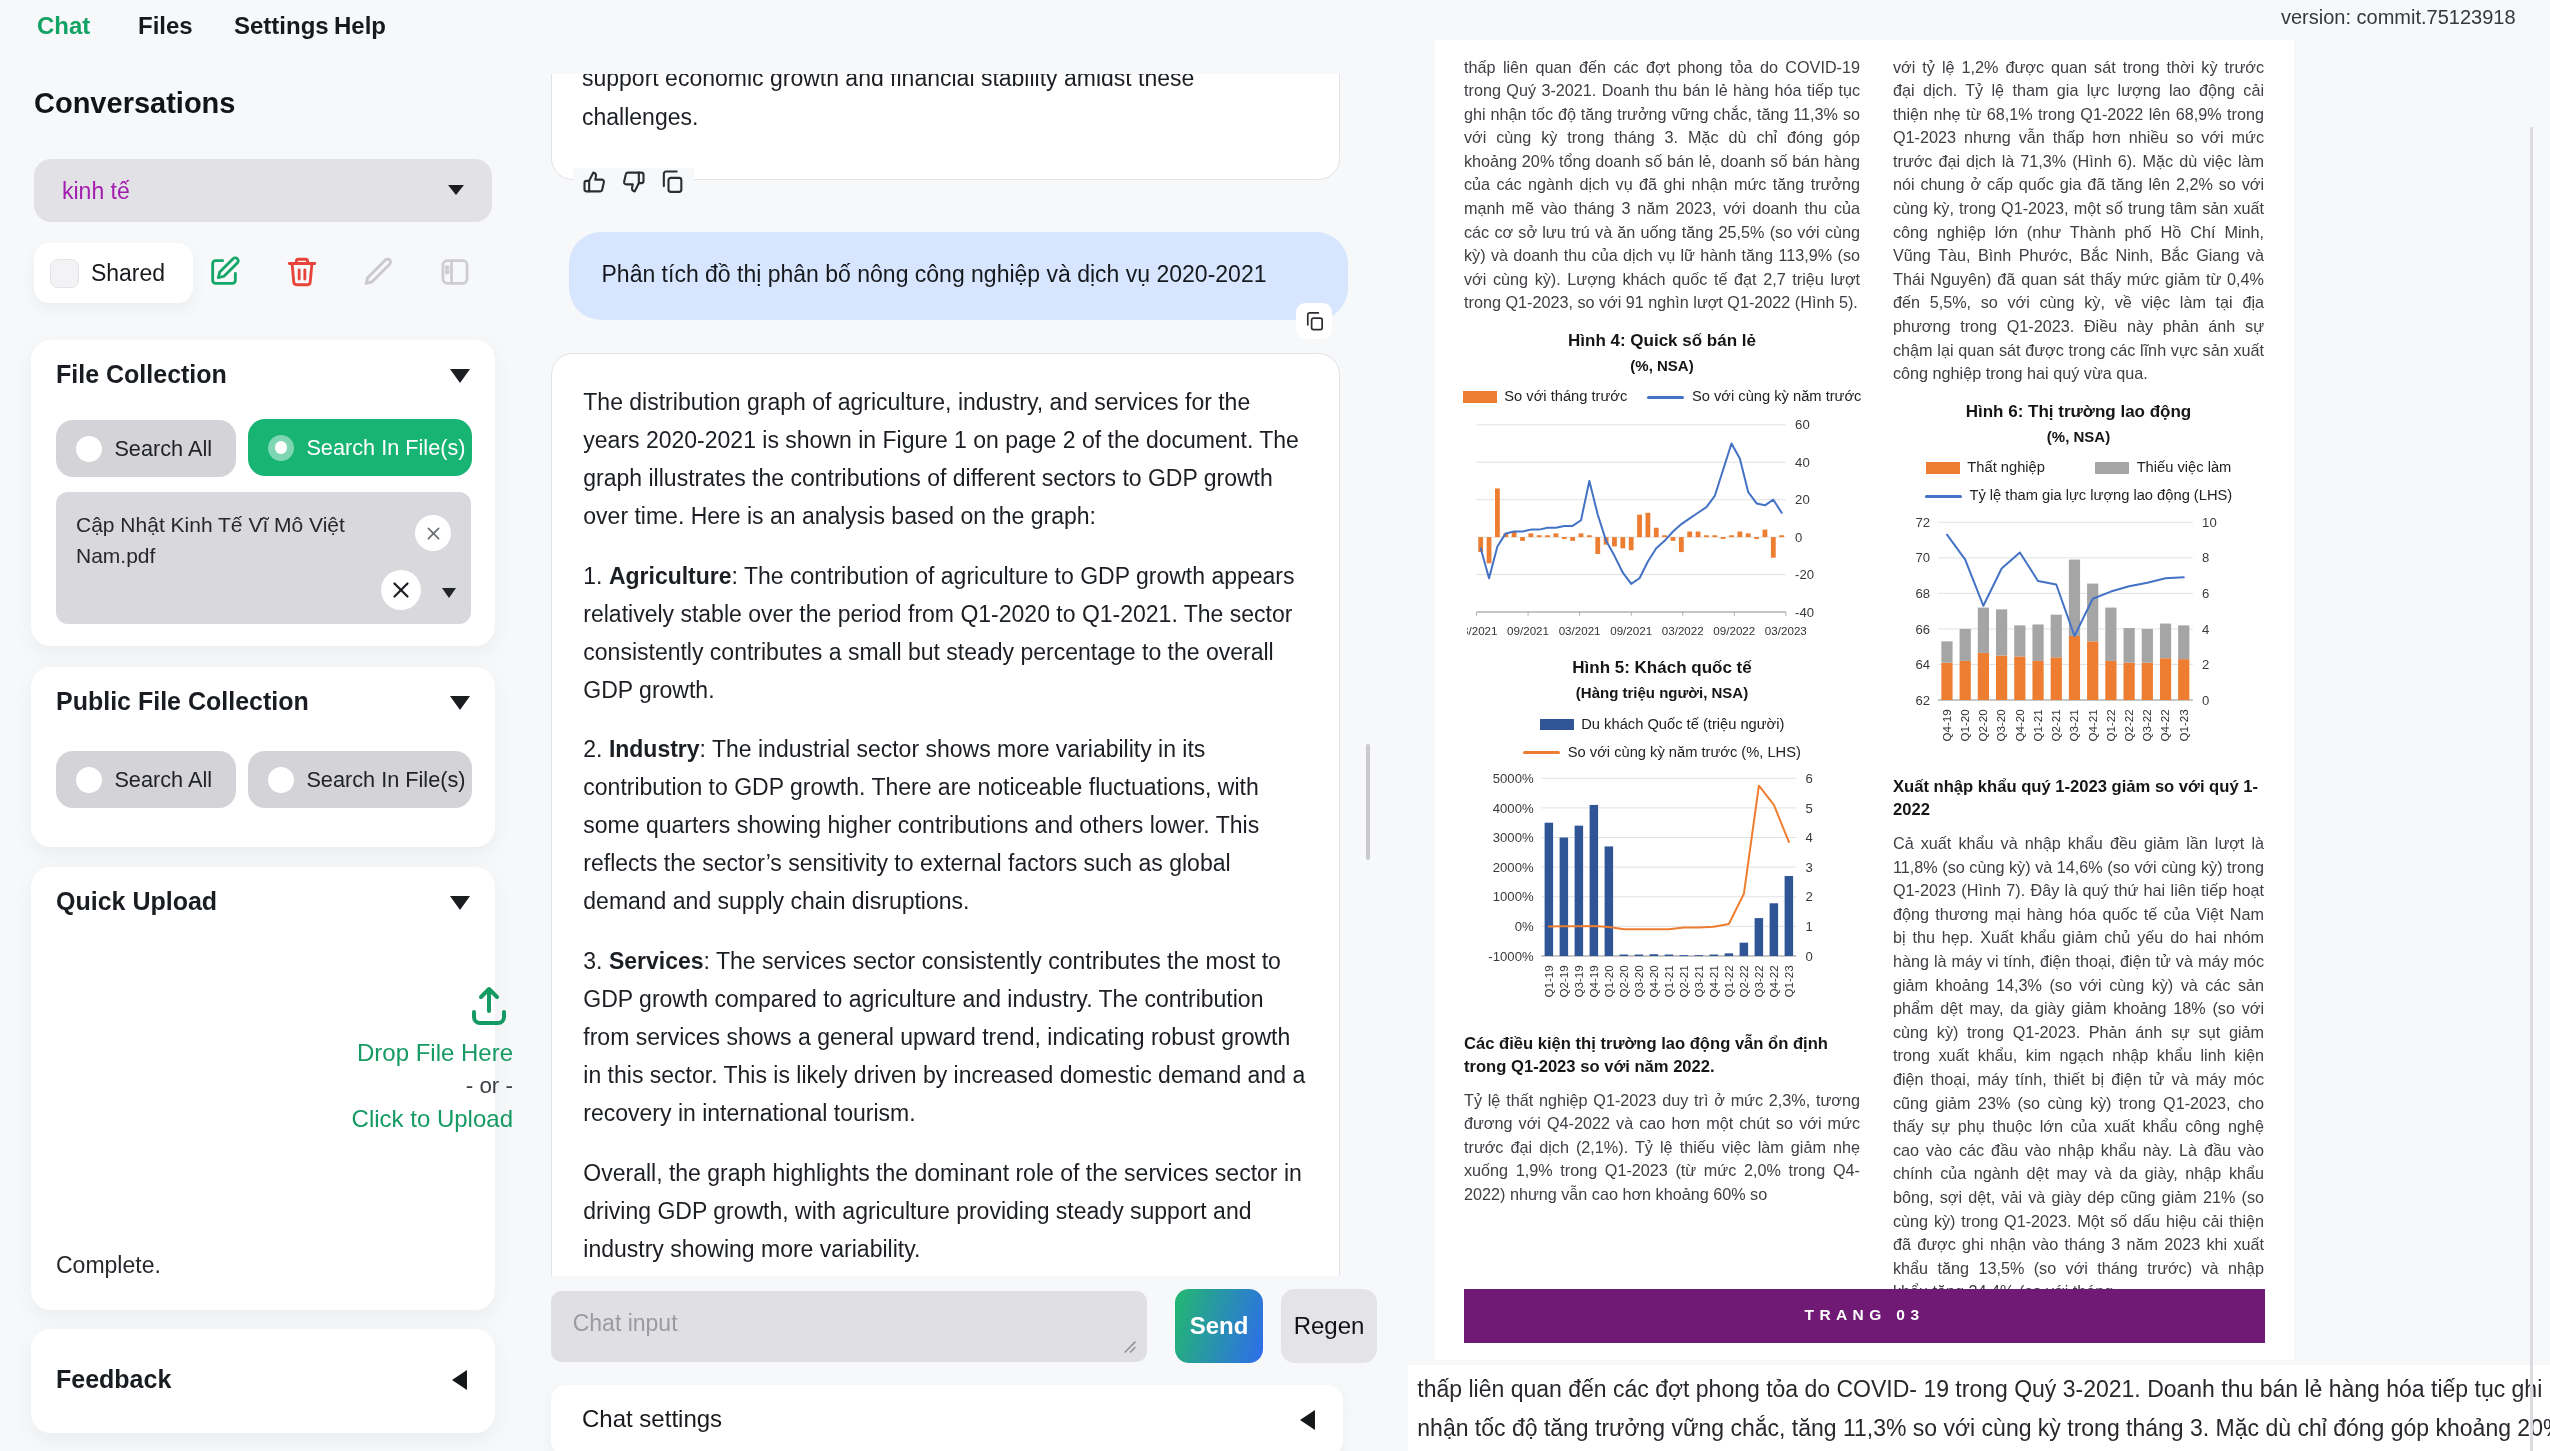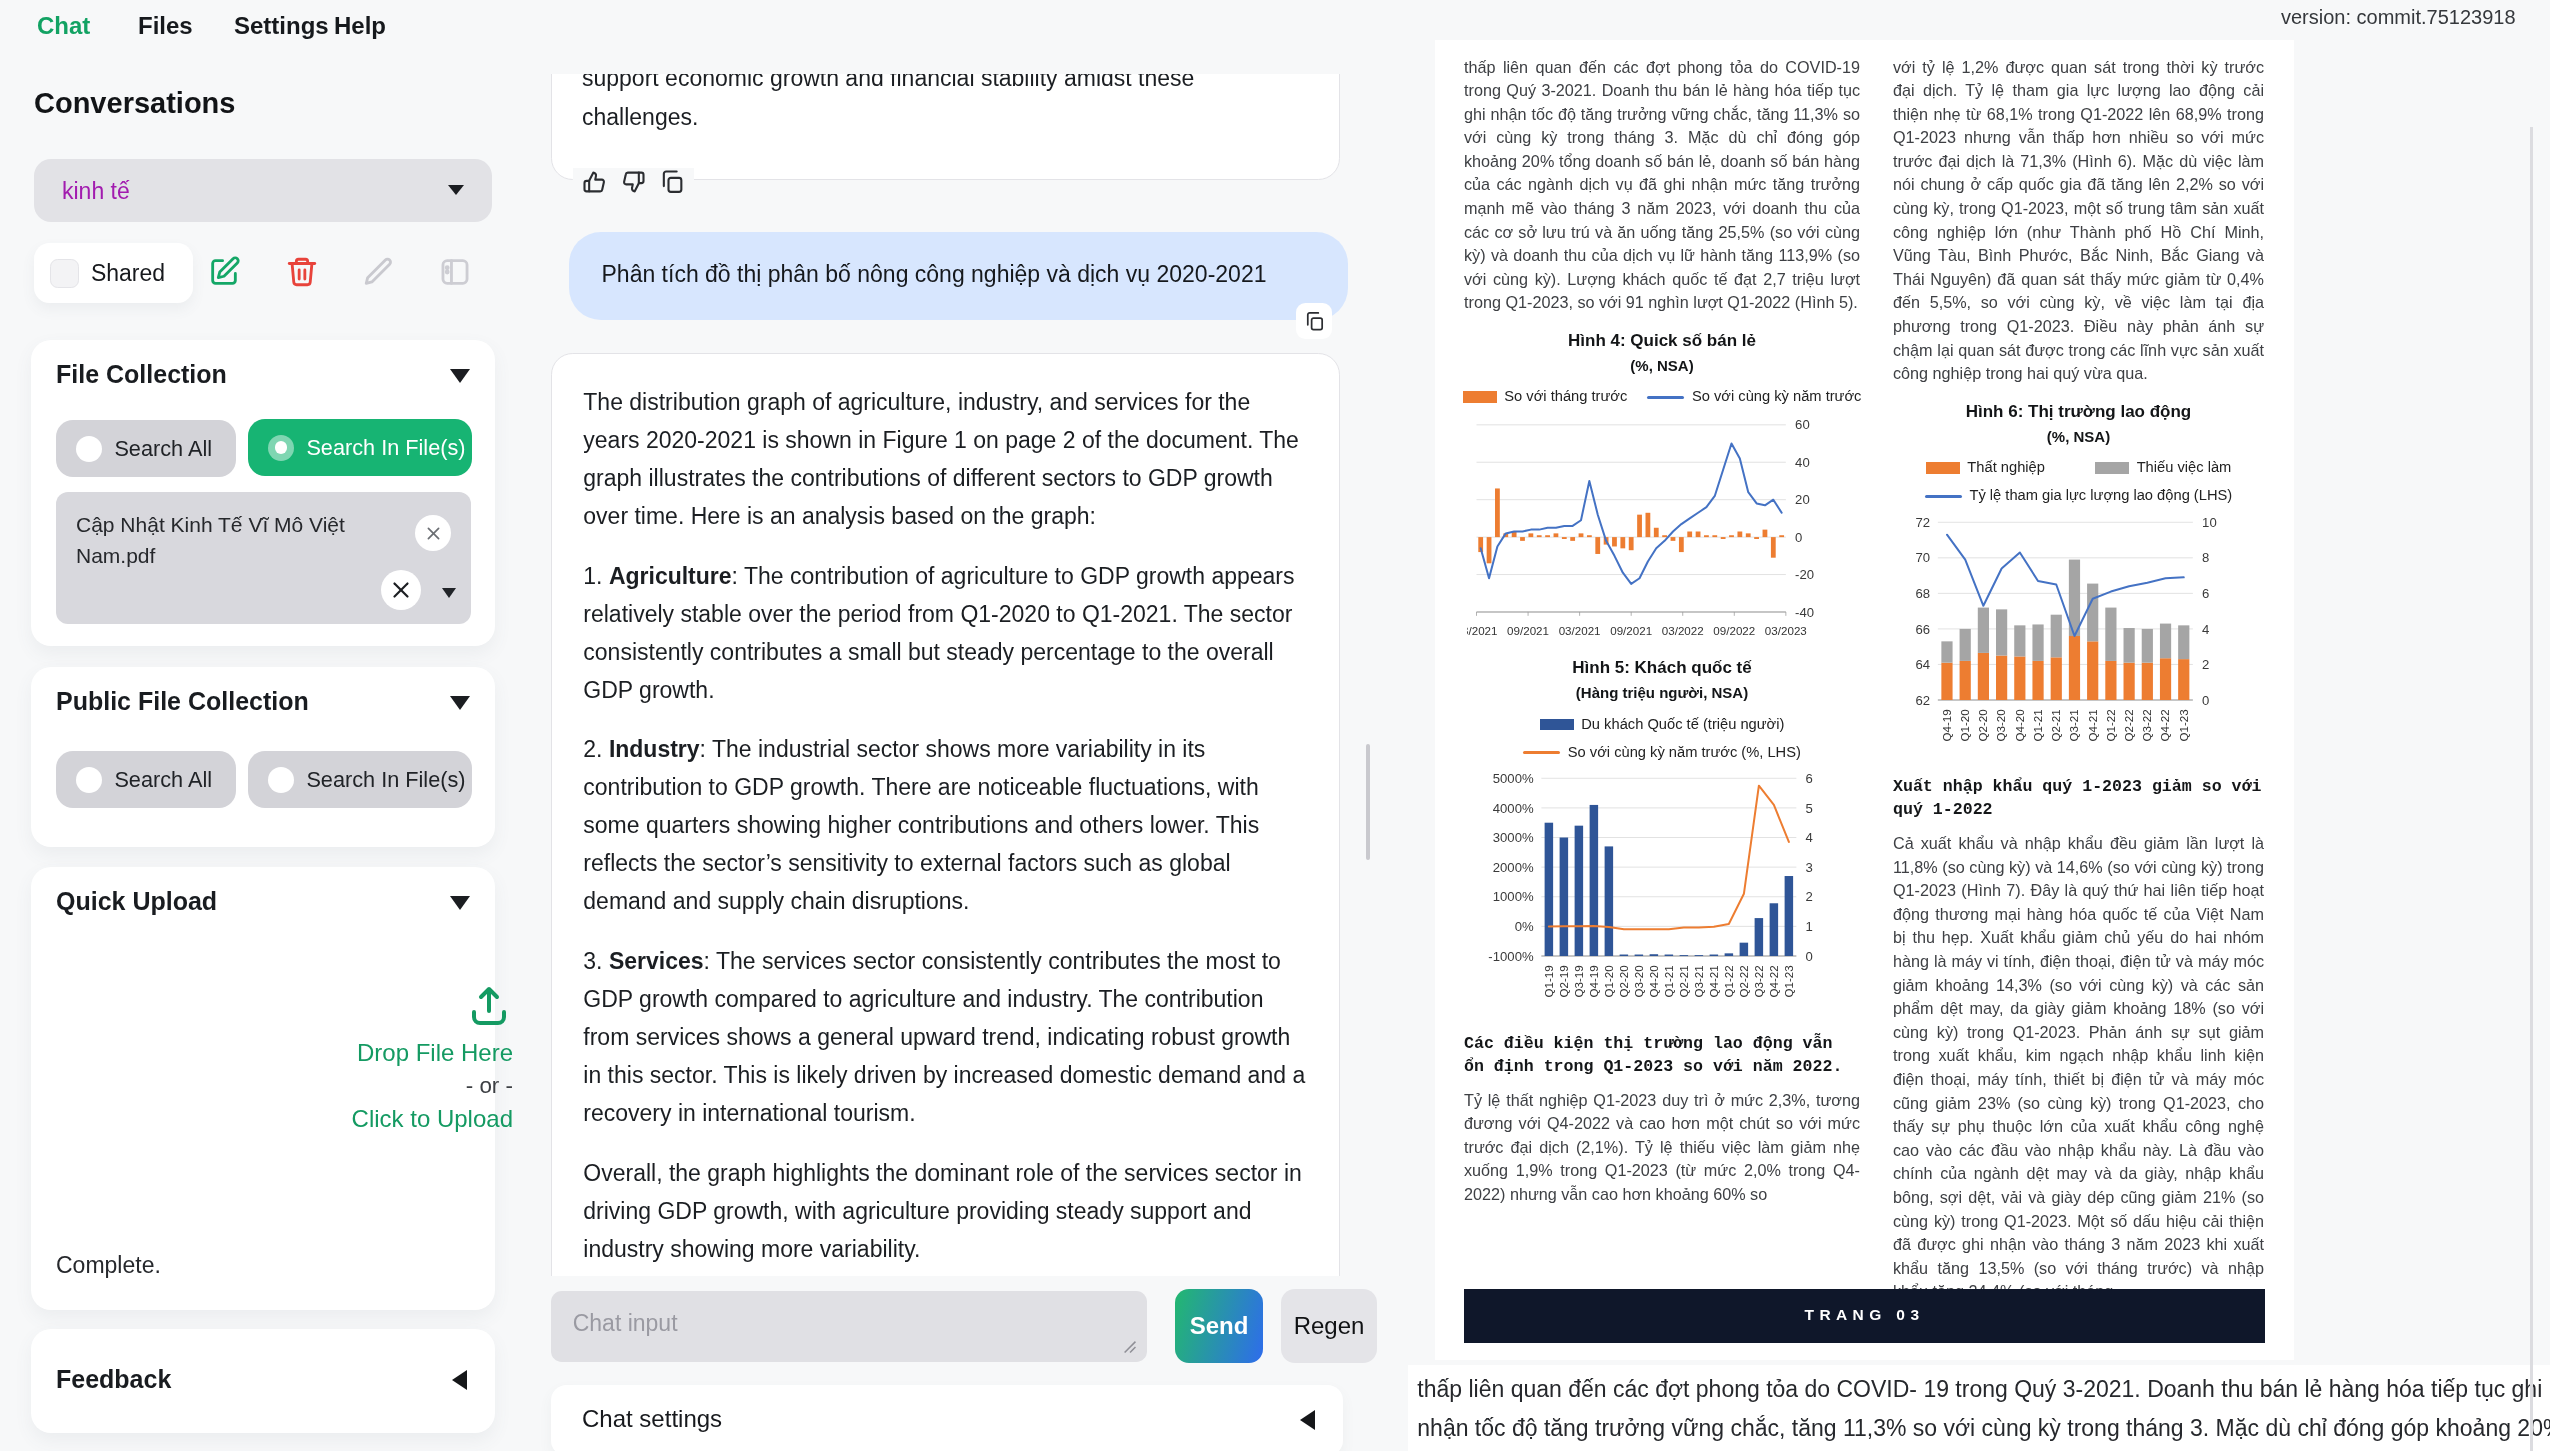--- a/index.html
+++ b/index.html
@@ -73,30 +73,30 @@
              background:#e4e4e8;color:#101214;font-size:24px;font-family:"Liberation Sans",sans-serif;cursor:pointer;}
   #chat-settings{position:absolute;left:551px;top:1385px;width:792px;height:71px;background:#fff;border-radius:15.5px;
                  box-shadow:0 6.2px 14px rgba(90,95,110,.06);}
   #chat-settings .lbl{position:absolute;left:31px;top:20px;font-size:24px;color:#17191d;}
   
   #pdf-page{position:absolute;left:1435px;top:40px;width:859px;height:1320px;background:#fff;}
   .pdf-col{position:absolute;top:15.5px;font-size:16.2px;line-height:23.6px;color:#3e4044;text-align:justify;}
   #pdf-col-left{left:29px;width:396px;}
   #pdf-col-right{left:458px;width:371px;}
   .pdf-col p{margin:0 0 14px 0;}
-  .pdf-h{font-size:16.6px;font-weight:700;color:#141618;text-align:left;margin:7.7px 0 10.8px 0 !important;line-height:23px;font-family:Liberation Mono, monospace;}
+  .pdf-h{font-size:16.6px;font-weight:700;color:#141618;text-align:left;margin:7.7px 0 10.8px 0 !important;line-height:23px;}
   .fig-title{font-size:17px;font-weight:700;color:#131517;text-align:center;margin:10.8px 0 1.5px 0 !important;}
   .fig-sub{font-size:15px;font-weight:700;color:#131517;text-align:center;margin:0 0 7.7px 0 !important;}
   .legend-row{display:flex;justify-content:center;align-items:center;gap:20px;margin:3.1px 0 4.6px 0;}
   .legend-item{display:flex;align-items:center;gap:7.7px;font-size:14.7px;color:#222;white-space:nowrap;}
   .sw{display:inline-block;}
   .sw.bar{width:34px;height:11.6px;}
   .sw.line{width:37px;height:3.1px;border-radius:1.5px;}
   .chart-svg{display:block;margin:0 auto;}
-  #pdf-footer{position:absolute;left:29px;right:29px;bottom:17px;height:54px;background:#0f172a;}
+  #pdf-footer{position:absolute;left:29px;right:29px;bottom:17px;height:54px;background:#701a75;}
   #pdf-footer span{position:absolute;left:0;right:0;top:17px;text-align:center;font-size:15.5px;font-weight:700;letter-spacing:5.4px;color:#fff;}
   #below-page{position:absolute;left:1408px;top:1365px;width:1142px;height:87px;background:#fff;overflow:hidden;}
   #below-page div{position:absolute;left:9.3px;white-space:nowrap;font-size:23px;color:#26282c;}
   #right-scroll{position:absolute;left:2530px;top:127px;width:3.1px;height:1325px;background:#dcdce0;}
   svg text{font-family:"Liberation Sans",sans-serif;}
 </style>
 </head>
 <body>
 
 <div id="screen">

